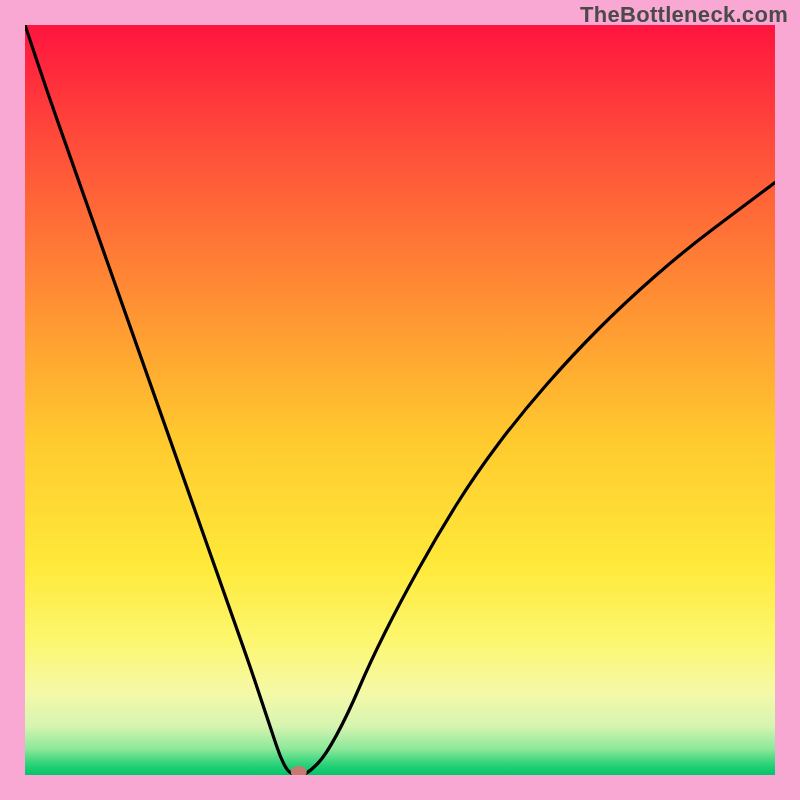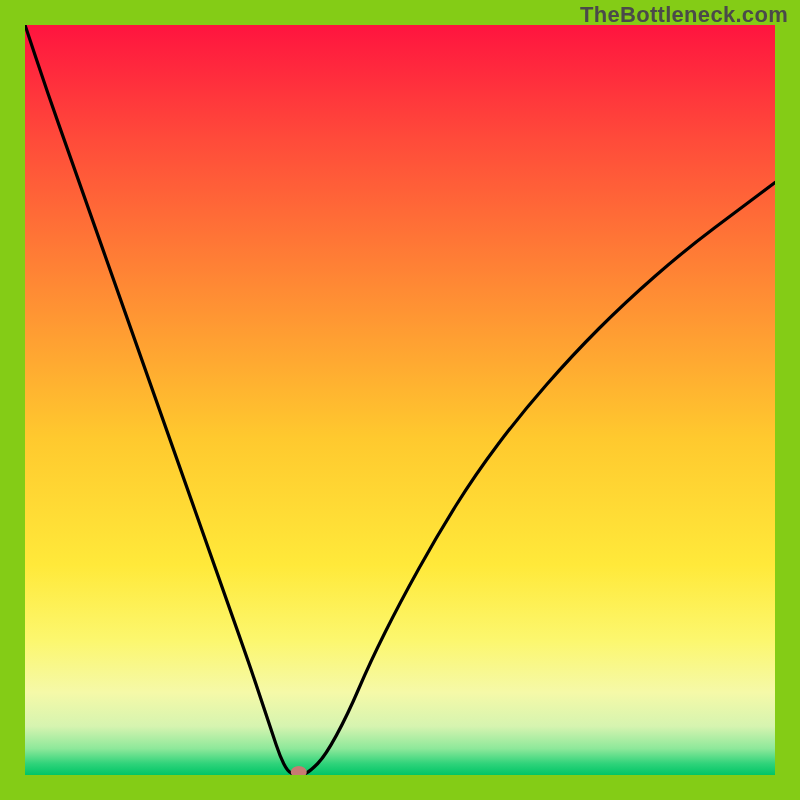--- a/index.html
+++ b/index.html
@@ -8,21 +8,21 @@
     width: 800px;
     height: 800px;
     overflow: hidden;
     font-family: Arial, Helvetica, sans-serif;
     background: #000;
   }
   .frame {
     position: relative;
     width: 800px;
     height: 800px;
-    background: #84cc16;
+    background: #f9a8d4;
   }
   .watermark {
     position: absolute;
     top: 2px;
     right: 12px;
     color: #4a4a4a;
     font-size: 22px;
     font-weight: 600;
     letter-spacing: 0.3px;
     z-index: 5;

